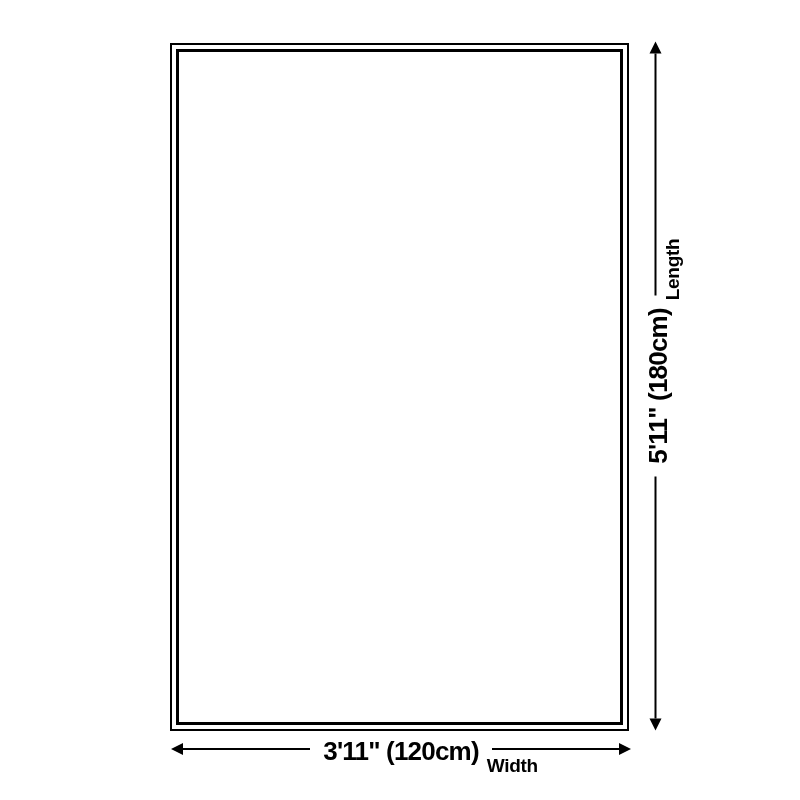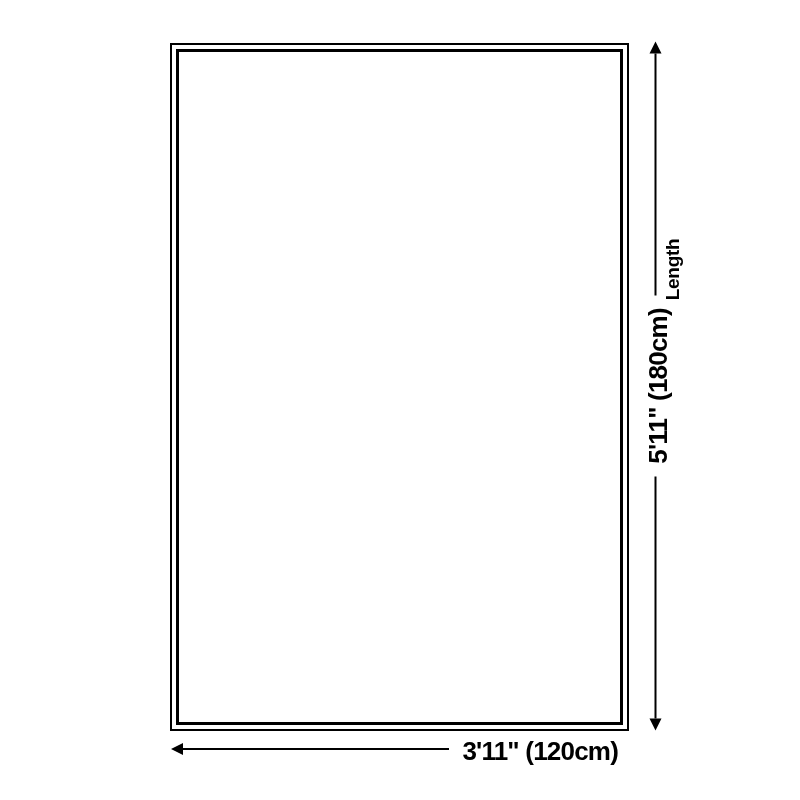--- a/index.html
+++ b/index.html
@@ -110,20 +110,25 @@
   <div class="rug">
     <div class="rug-inner"></div>
   </div>
 
   <div class="dim dim-h">
     <div class="seg">
       <span class="head head-left"></span>
       <span class="line"></span>
     </div>
     <div class="dim-text">3'11" (120cm)</div>
+    <div class="seg">
+      <span class="line"></span>
+      <span class="head head-right"></span>
+      <span class="sub">Width</span>
+    </div>
   </div>
 
   <div class="dim dim-v">
     <div class="seg">
       <span class="head head-left"></span>
       <span class="line"></span>
     </div>
     <div class="dim-text">5'11" (180cm)</div>
     <div class="seg">
       <span class="line"></span>

